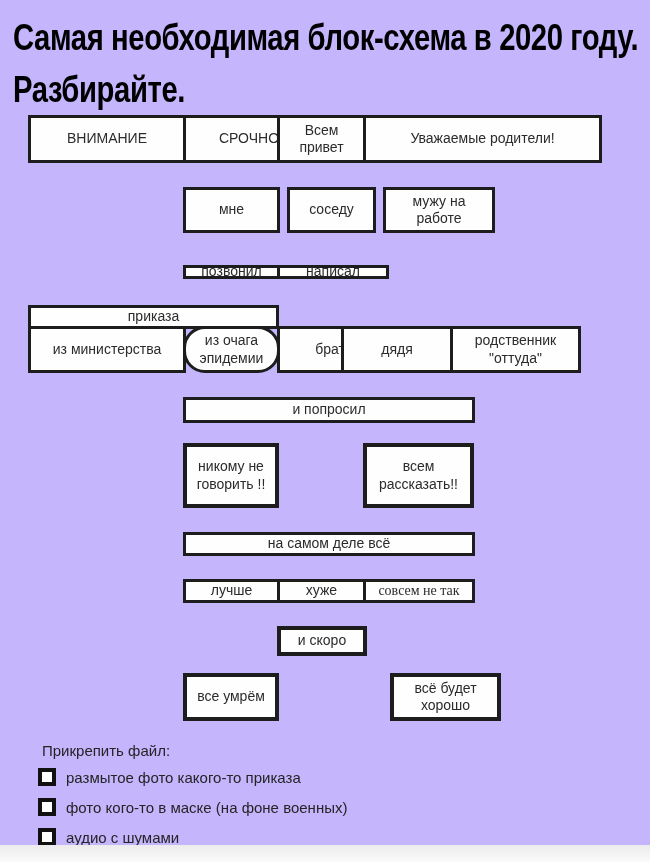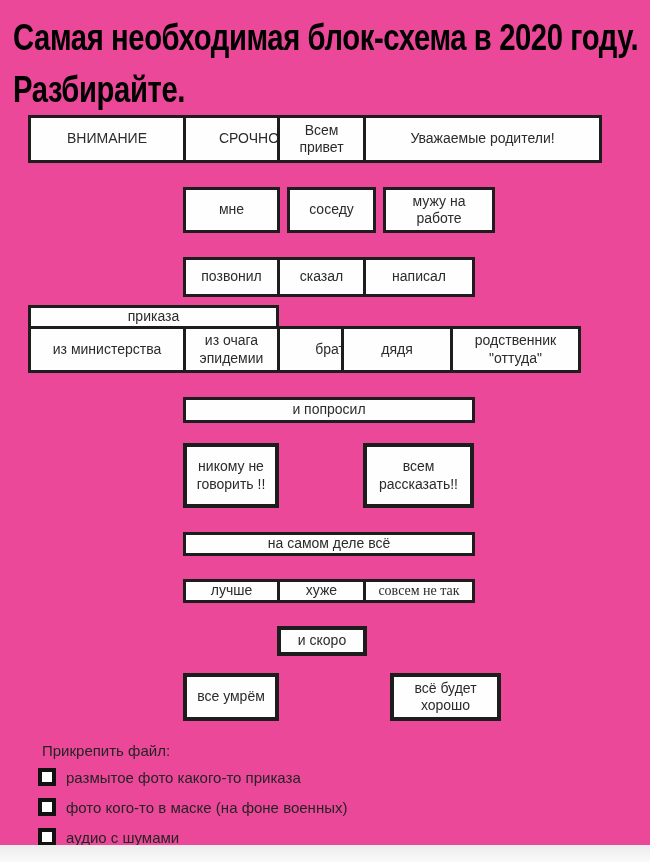--- a/index.html
+++ b/index.html
@@ -1,18 +1,18 @@
 <!DOCTYPE html>
 <html><head>
 <meta charset="utf-8">
 <style>
   html,body{margin:0;padding:0;background:#fff;}
   body{width:650px;height:862px;position:relative;overflow:hidden;
        font-family:"Liberation Sans",sans-serif;}
-  .page{position:absolute;inset:0;background:#ec4899;}
+  .page{position:absolute;inset:0;background:#c4b5fd;}
 
   
   .title{position:absolute;left:13px;top:12px;font-weight:bold;color:#000;
          font-size:37px;line-height:52px;white-space:nowrap;
          transform:scaleX(0.79);transform-origin:0 0;letter-spacing:-0.5px;}
 
   
   .row{position:absolute;display:flex;}
   .box{border:3px solid #1d1d1d;box-sizing:border-box;background:#fefefe;
        display:flex;align-items:center;justify-content:center;text-align:center;
@@ -50,31 +50,30 @@
       <div class="box" style="width:89px;">Всем привет</div>
       <div class="box" style="width:239px;">Уважаемые родители!</div>
     </div>
 
     <div class="row" style="left:183px;top:187px;height:46px;gap:10px;">
       <div class="box" style="width:97px;">мне</div>
       <div class="box" style="width:89px;">соседу</div>
       <div class="box" style="width:112px;padding:1px 13px;">мужу на работе</div>
     </div>
 
-    <div class="row" style="left:183px;top:257px;height:40px;">
+    <div class="row" style="left:183px;top:265px;height:14px;">
       <div class="box" style="width:97px;">позвонил</div>
-      <div class="box" style="width:89px;">сказал</div>
       <div class="box" style="width:112px;">написал</div>
     </div>
 
     <div class="box single" style="left:28px;top:305px;width:251px;height:24px;">приказа</div>
 
     <div class="row" style="left:28px;top:326px;height:47px;">
       <div class="box" style="width:158px;">из министерства</div>
-      <div class="box" style="width:97px;">из очага эпидемии</div>
+      <div class="box" style="width:97px;border-radius:22px;">из очага эпидемии</div>
       <div class="box" style="width:67px;padding-left:44px;">брат</div>
       <div class="box" style="width:112px;">дядя</div>
       <div class="box" style="width:131px;">родственник "оттуда"</div>
     </div>
 
     <div class="box single" style="left:183px;top:397px;width:292px;height:26px;">и попросил</div>
 
     <div class="box single thick" style="left:183px;top:443px;width:96px;height:65px;">никому не говорить !!</div>
     <div class="box single thick" style="left:363px;top:443px;width:111px;height:65px;">всем рассказать!!</div>
 

